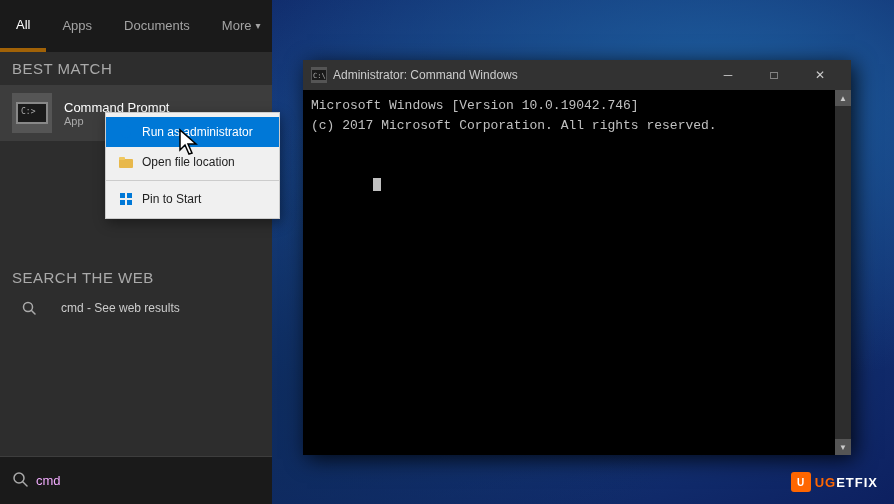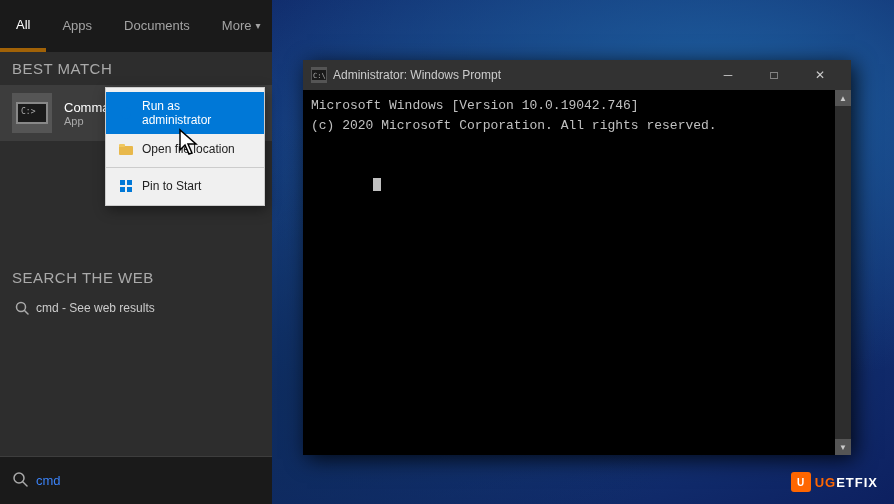--- a/index.html
+++ b/index.html
@@ -115,25 +115,25 @@
     }
     .app-type {
       color: #aaa;
       font-size: 11px;
     }
 
     
     .context-menu {
       position: absolute;
       left: 105px;
-      top: 87px;
+      top: 112px;
       background: #f0f0f0;
       border: 1px solid #ccc;
       box-shadow: 2px 4px 12px rgba(0,0,0,0.4);
-      width: 160px;
+      width: 175px;
       z-index: 100;
       padding: 4px 0;
     }
     .context-item {
       display: flex;
       align-items: center;
       gap: 8px;
       padding: 7px 12px;
       font-size: 12px;
       color: #222;
@@ -153,22 +153,23 @@
       flex-shrink: 0;
     }
     .context-divider {
       height: 1px;
       background: #ccc;
       margin: 3px 0;
     }
     .search-web-item {
       display: flex;
       align-items: center;
-      gap: 4px;
+      gap: 22px;
       padding: 6px 0;
+      margin-left: 7px;
     }
     .search-icon-circle {
       width: 20px;
       height: 20px;
       display: flex;
       align-items: center;
       justify-content: center;
       color: #888;
       font-size: 14px;
     }
@@ -188,21 +189,21 @@
       align-items: center;
       padding: 0 12px;
       gap: 8px;
       border-top: 1px solid #3d3d3d;
     }
     .search-bar-icon {
       color: #aaa;
       font-size: 14px;
     }
     .search-bar-input {
-      color: #3b82f6;
+      color: #f0abfc;
       font-size: 13px;
       flex: 1;
     }
 
     
     .cmd-window {
       position: absolute;
       left: 303px;
       top: 60px;
       width: 548px;
@@ -451,32 +452,32 @@
 
 <div class="cmd-window">
 
   <div class="cmd-titlebar">
     <div class="cmd-titlebar-icon">
       <svg width="14" height="10" viewBox="0 0 14 10" fill="none">
         <rect x="0" y="0" width="14" height="10" fill="#1a1a1a"></rect>
         <text x="1" y="8" font-family="monospace" font-size="7" fill="#aaa">C:\</text>
       </svg>
     </div>
-    <span class="cmd-titlebar-text">Administrator: Windows Prompt</span>
+    <span class="cmd-titlebar-text">Administrator: Command Windows</span>
     <div class="cmd-controls">
       <div class="cmd-ctrl-btn">─</div>
       <div class="cmd-ctrl-btn">□</div>
       <div class="cmd-ctrl-btn close">✕</div>
     </div>
   </div>
 
   <div class="cmd-content">
     <div class="cmd-text-area">
       <div class="cmd-line">Microsoft Windows [Version 10.0.19042.746]</div>
-      <div class="cmd-line">(c) 2020 Microsoft Corporation. All rights reserved.</div>
+      <div class="cmd-line">(c) 2017 Microsoft Corporation. All rights reserved.</div>
       <div class="cmd-line">&nbsp;</div>
       <div class="cmd-line">
         <span class="cursor"></span>
       </div>
     </div>
     <div class="cmd-scrollbar">
       <div class="scrollbar-up">▲</div>
       <div class="scrollbar-track"></div>
       <div class="scrollbar-down">▼</div>
     </div>

